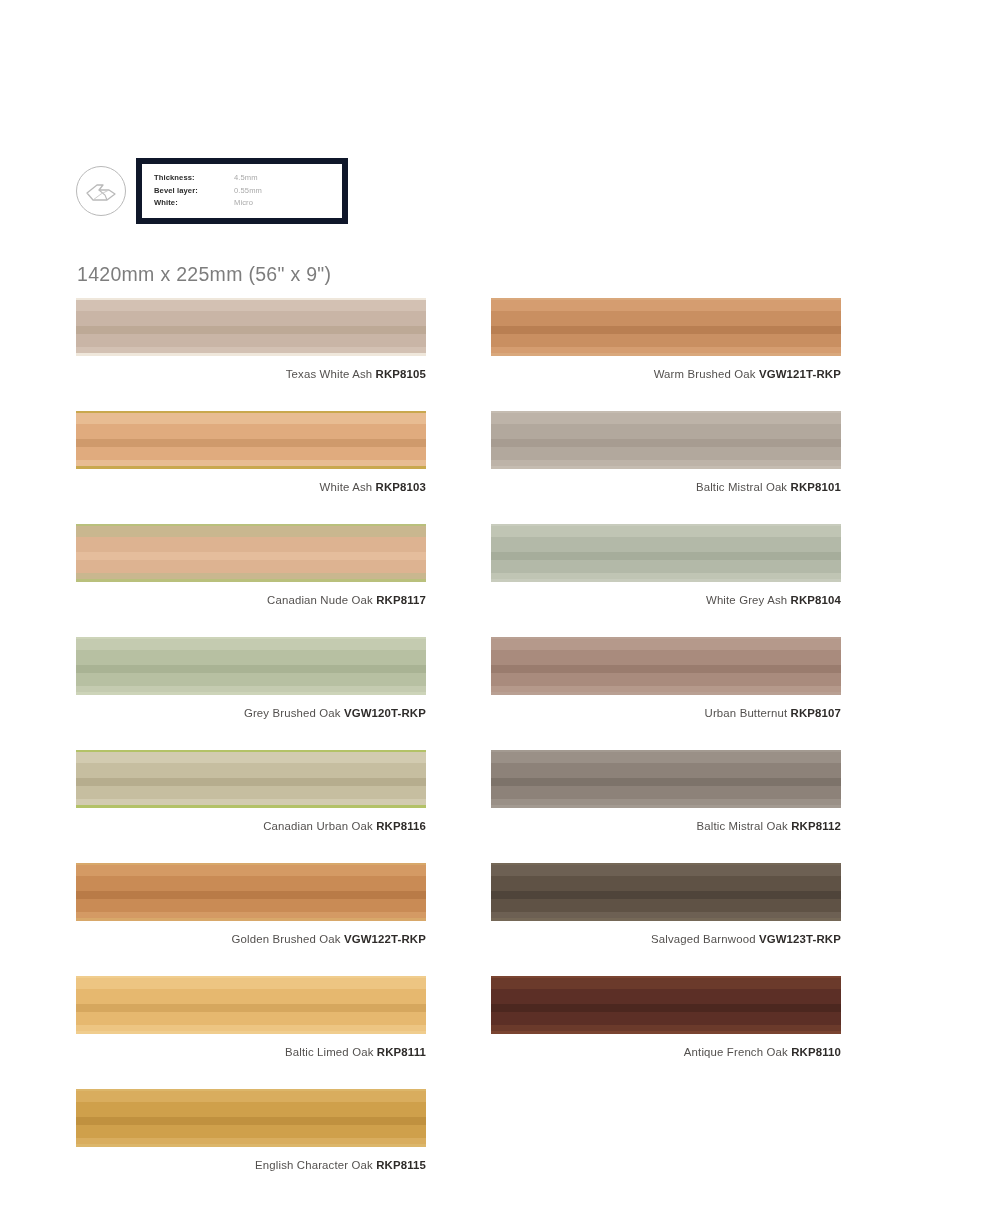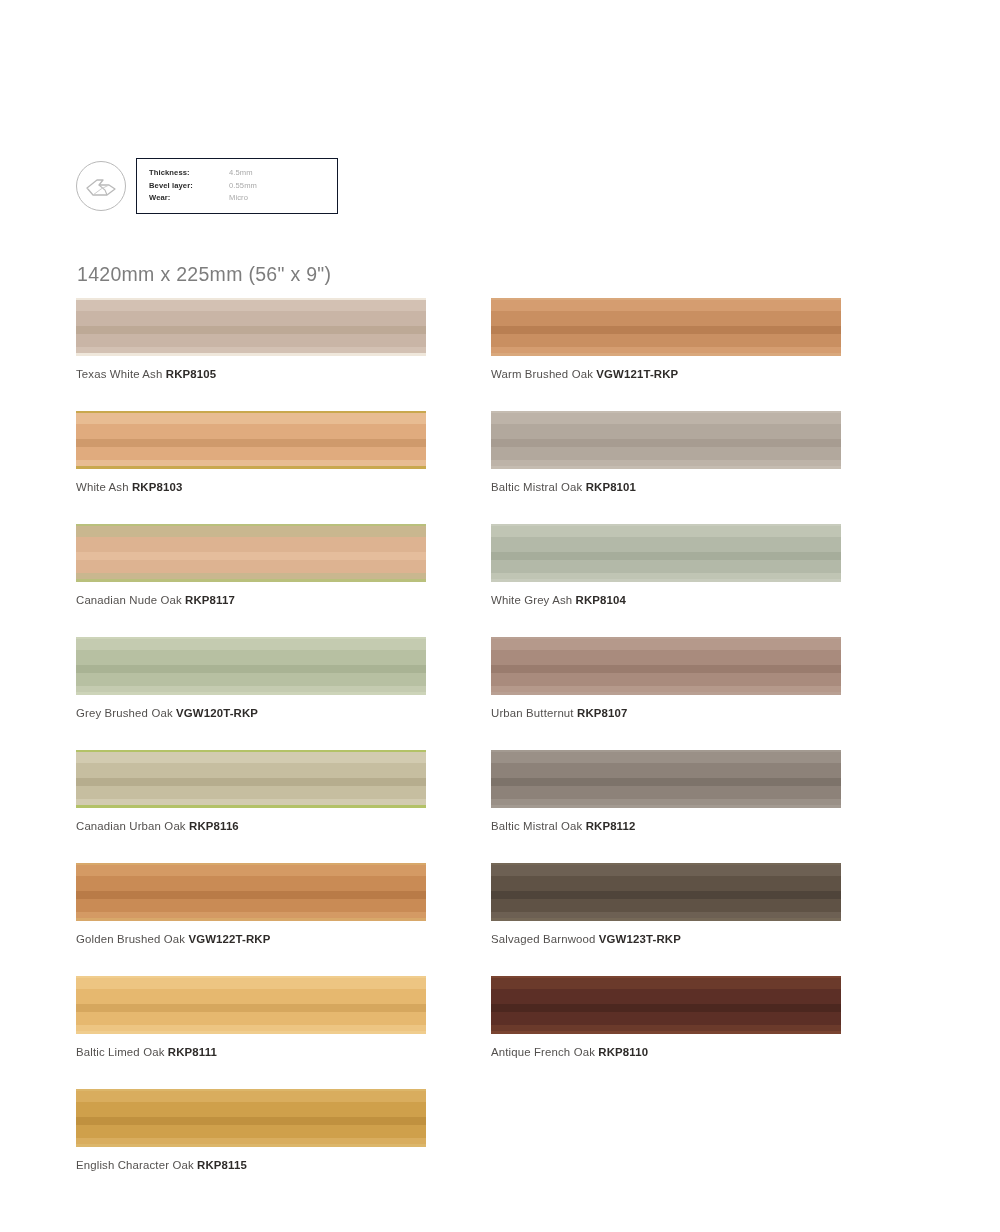--- a/index.html
+++ b/index.html
@@ -30,21 +30,21 @@
     height: 50px;
     border-radius: 50%;
     border: 1.4px solid #b9b9b9;
     box-sizing: border-box;
     position: relative;
     flex: none;
     margin-right: 10px;
   }
   .spec-icon svg { position: absolute; left: 0; top: 0; }
   .spec-table {
-    border: 1px solid #0f172a;
+    border: 6px solid #0f172a;
     padding: 8px 16px 8px 12px;
     min-width: 172px;
     min-height: 34px;
     display: flex;
     align-items: center;
   }
   .spec-rows { width: 100%; }
   .spec-row {
     display: flex;
     font-size: 7.6px;
@@ -97,20 +97,21 @@
     position: absolute;
     inset: 0;
   }
   .swatch-label {
     margin-top: 11px;
     font-size: 11.4px;
     color: #53504e;
     letter-spacing: .15px;
     line-height: 14px;
     white-space: nowrap;
+    text-align: right;
   }
   .swatch-label .code {
     font-weight: bold;
     color: #2e2b29;
   }
 </style>
 </head>
 <body>
 
 <div class="spec-block">
@@ -125,21 +126,21 @@
     <div class="spec-rows">
       <div class="spec-row">
         <span class="spec-key">Thickness:</span>
         <span class="spec-val">4.5mm</span>
       </div>
       <div class="spec-row">
         <span class="spec-key">Bevel layer:</span>
         <span class="spec-val">0.55mm</span>
       </div>
       <div class="spec-row">
-        <span class="spec-key">Wear:</span>
+        <span class="spec-key">White:</span>
         <span class="spec-val">Micro</span>
       </div>
     </div>
   </div>
 </div>
 
 <div class="size-heading">1420mm x 225mm (56" x 9")</div>
 
 <div class="columns">
   <div class="col col-left" id="col-left">

